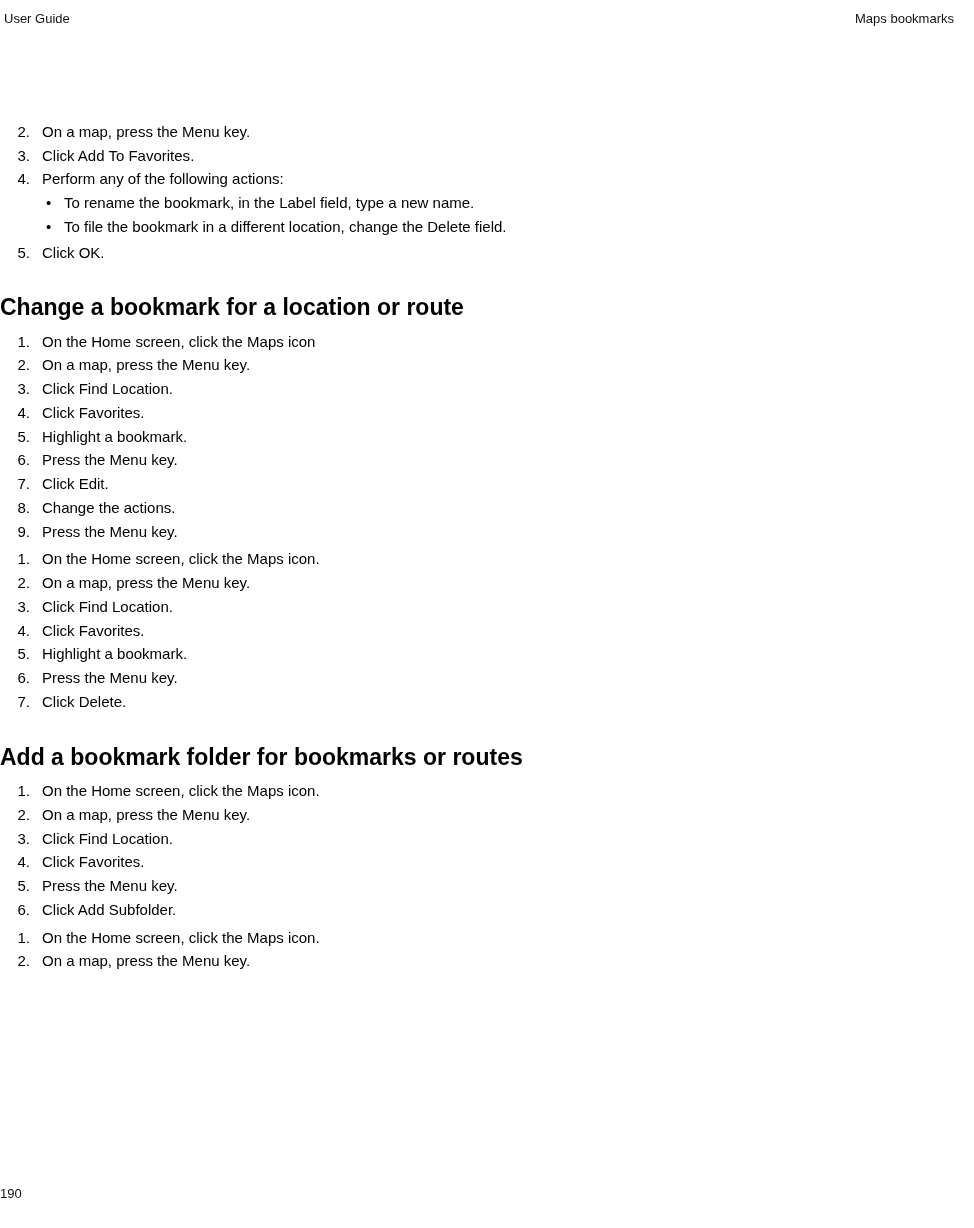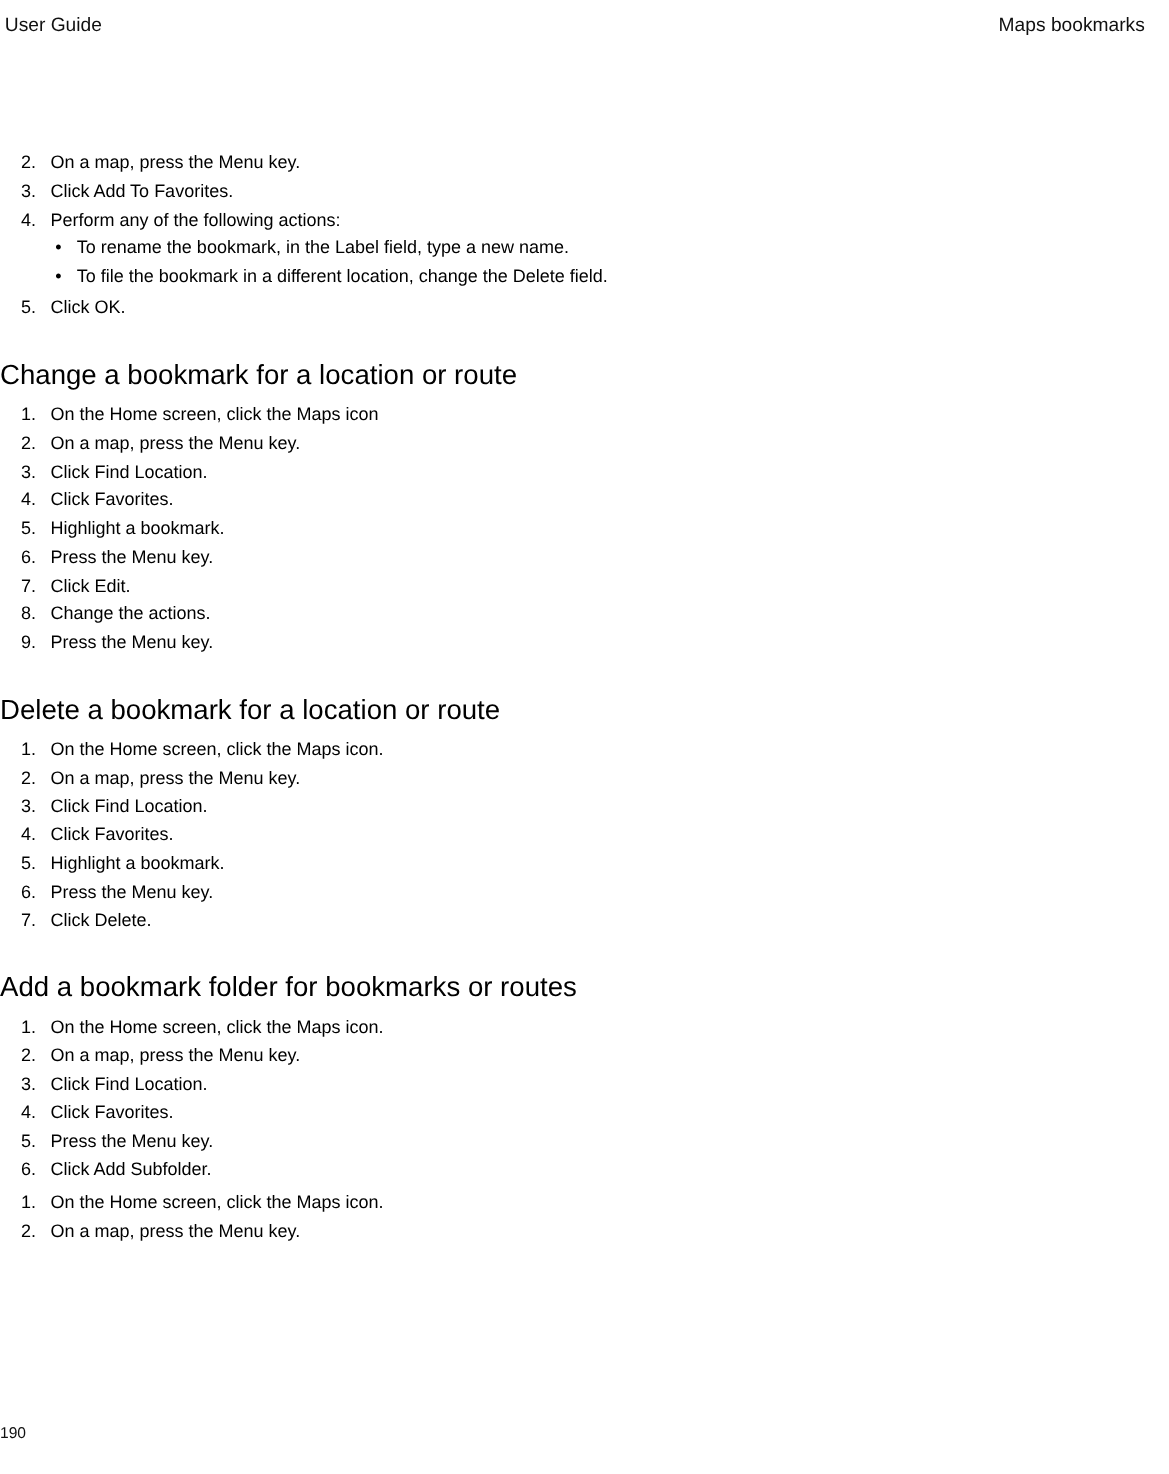--- a/index.html
+++ b/index.html
@@ -15,30 +15,30 @@
     width: 974px;
     min-height: 1228px;
     margin: 0 auto;
     box-sizing: border-box;
     padding: 10px 18px 20px 0;
     position: relative;
   }
   .header-row {
     display: flex;
     justify-content: space-between;
-    font-size: 16px;
+    font-size: 13px;
     color: #111;
     padding: 0 2px 0 4px;
   }
   .content {
     padding-top: 90px;
   }
   h2.section-title {
     font-size: 23px;
-    font-weight: 400;
+    font-weight: 700;
     margin: 28px 0 6px 0;
   }
   ol.steps {
     list-style: none;
     padding: 0 0 0 0;
     margin: 0 0 6px 0;
   }
   ol.steps > li {
     display: flex;
     align-items: flex-start;
@@ -154,21 +154,20 @@
           </li>
           <li>
             <span class="step-num">8.</span>
             <span class="step-body">Change the actions.</span>
           </li>
           <li>
             <span class="step-num">9.</span>
             <span class="step-body">Press the <b>Menu</b> key.</span>
           </li>
         </ol>
-        <h2 class="section-title">Delete a bookmark for a location or route</h2>
         <ol class="steps">
           <li>
             <span class="step-num">1.</span>
             <span class="step-body">On the Home screen, click the <b>Maps</b> icon.</span>
           </li>
           <li>
             <span class="step-num">2.</span>
             <span class="step-body">On a map, press the <b>Menu</b> key.</span>
           </li>
           <li>

